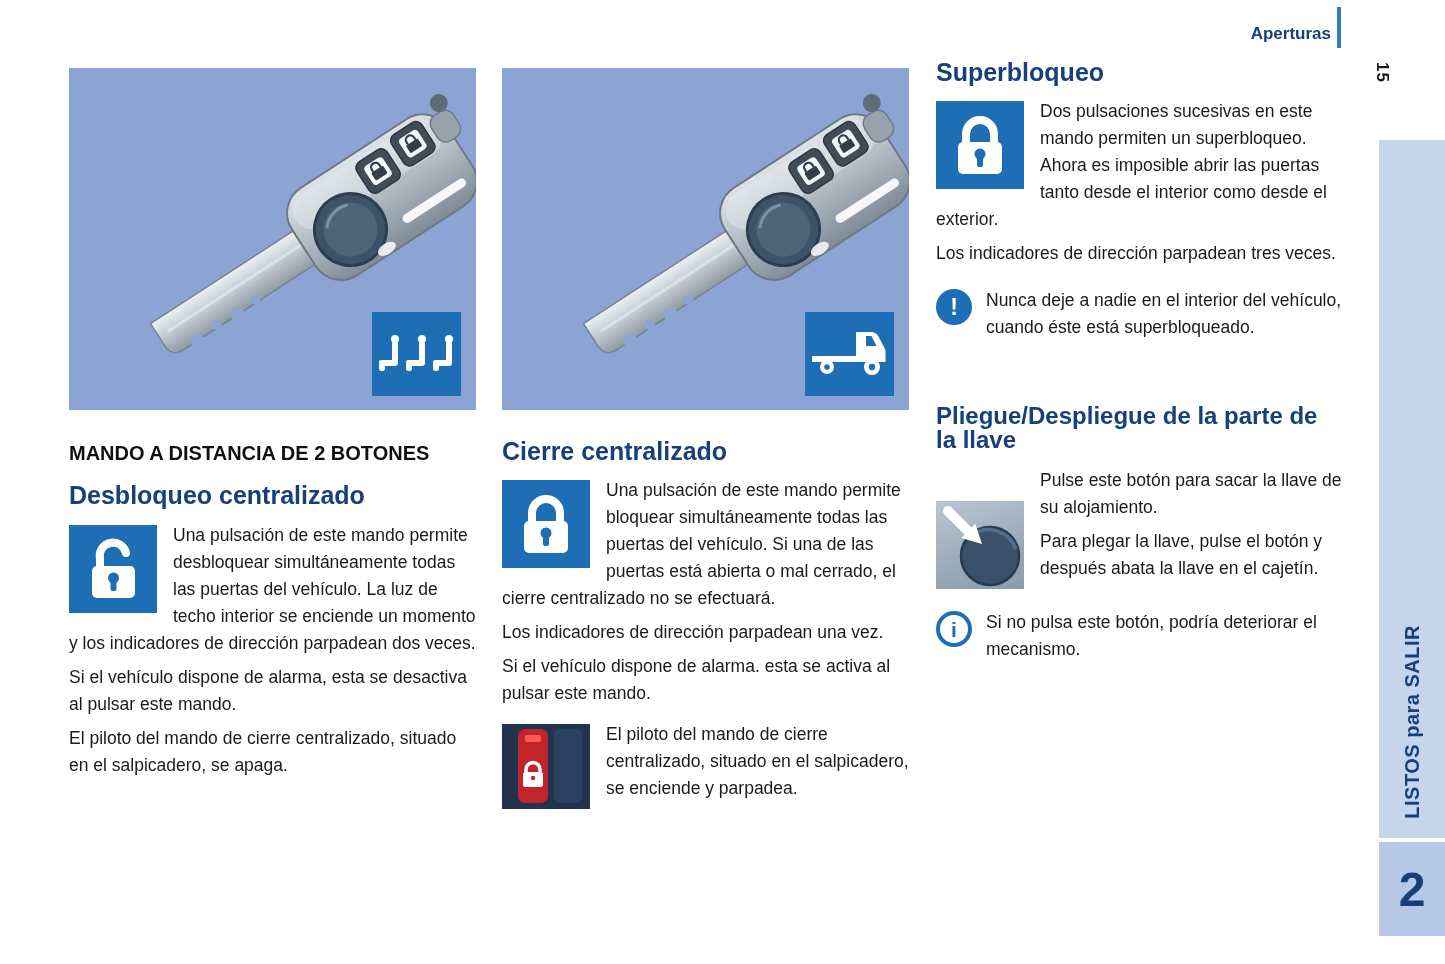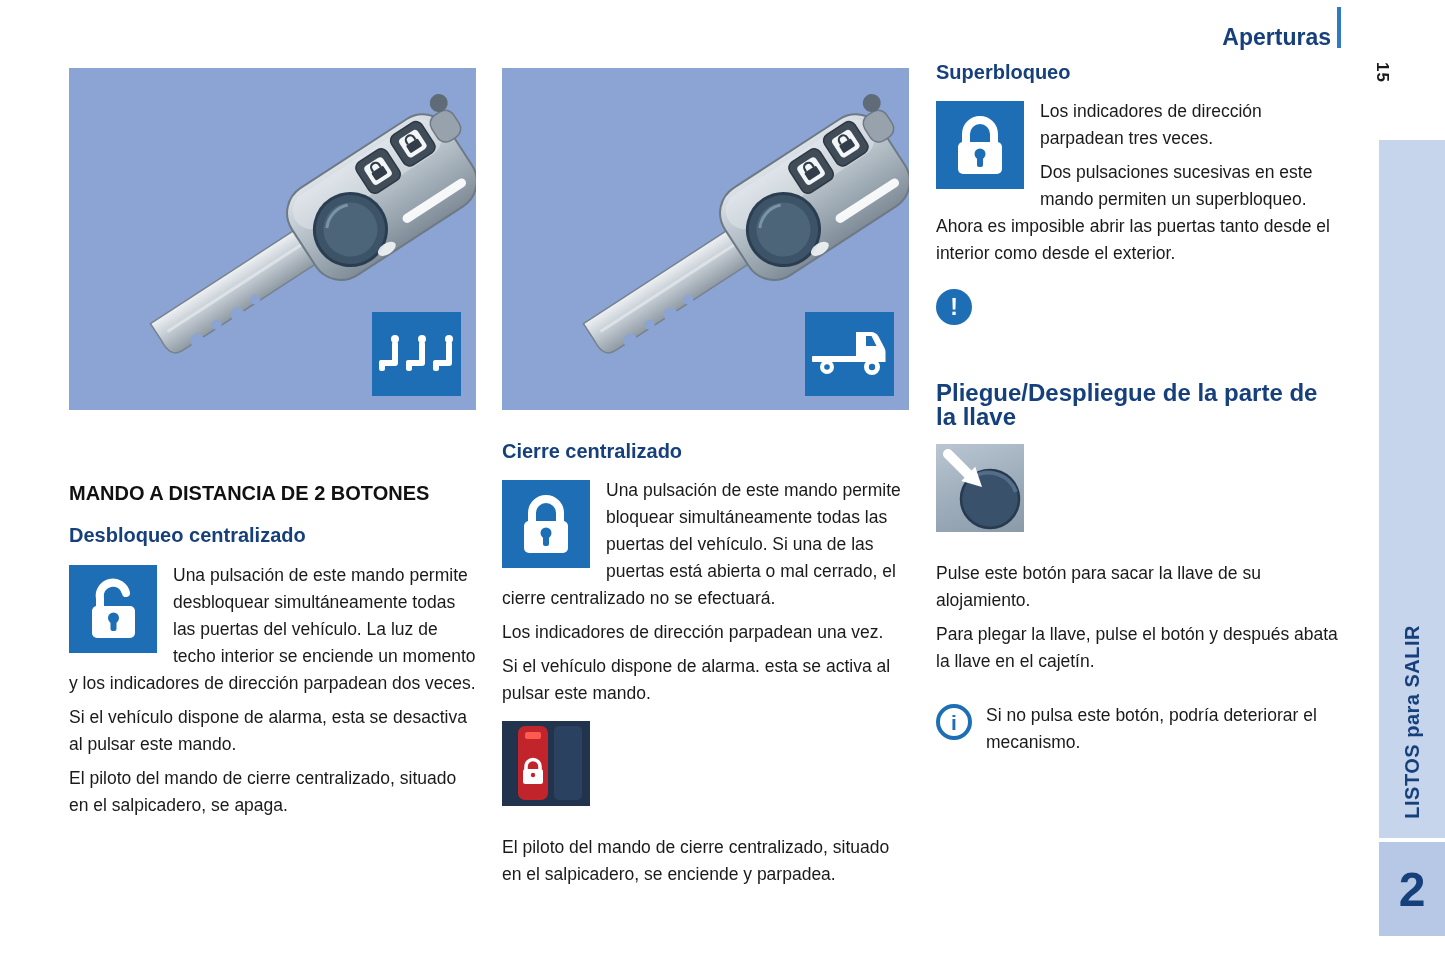--- a/index.html
+++ b/index.html
@@ -8,21 +8,21 @@
     position:relative;
     font-family:"Liberation Sans","DejaVu Sans",sans-serif;
     background:#ffffff;
     color:#1a1a1a;
     overflow:hidden;
   }
 
   
   .page-header {
     position:absolute; top:24px; right:114px;
-    font-size:23px; font-weight:bold; color:#16407C;
+    font-size:17px; font-weight:bold; color:#16407C;
   }
   .header-rule {
     position:absolute; left:1337px; top:7px;
     width:4px; height:41px; background:#2F7AC2;
   }
   .page-number {
     position:absolute; left:1372px; top:62px;
     writing-mode:vertical-rl;
     font-size:17px; font-weight:bold; color:#1a1a1a;
     letter-spacing:1px;
@@ -60,39 +60,39 @@
   .corner-icon {
     position:absolute; right:15px; bottom:14px;
     width:89px; height:84px; background:#1D6EB4;
     display:flex; align-items:center; justify-content:center;
   }
 
   
   .col {
     position:absolute; font-size:17.5px; line-height:27px; color:#1a1a1a;
   }
-  #col1 { left:69px;  top:441px; width:408px;margin-top:40px; }
+  #col1 { left:69px;  top:441px; width:408px; }
   #col2 { left:502px; top:439px; width:408px; }
   #col3 { left:936px; top:60px;  width:406px; }
 
   .h-black { font-size:20px; line-height:24px; font-weight:bold; color:#111; margin-bottom:18px; }
-  .h-navy  { font-size:20px; line-height:24px; font-weight:bold; color:#16407C; margin-bottom:15px; }
+  .h-navy  { font-size:25px; line-height:24px; font-weight:bold; color:#16407C; margin-bottom:15px; }
   .h-navy.tight { margin-bottom:14px; }
   .h-navy.second { margin-top:56px; }
 
   .col p { margin-bottom:7px; }
 
   .icon-box {
     width:88px; height:88px; background:#1D6EB4;
     display:flex; align-items:center; justify-content:center;
     flex:0 0 auto;
   }
   .icon-box.floated { float:left; margin:3px 16px 8px 0; }
 
-  .icon-row { display:flex; gap:28px; margin-bottom:7px; align-items:flex-start;flex-direction:column; }
+  .icon-row { display:flex; gap:16px; margin-bottom:7px; align-items:flex-end; }
   .icon-row .rowtext p { margin-bottom:7px; }
 
   .pilot-box {
     width:88px; height:85px; background:#22334E;
     flex:0 0 auto; overflow:hidden;
   }
   .keybtn-box {
     width:88px; height:88px;
     background:linear-gradient(160deg,#BAC6D2 0%,#9DACBA 55%,#8A9AA9 100%);
     flex:0 0 auto;
@@ -301,25 +301,28 @@
 <div class="col" id="col3">
   <div class="h-navy tight">Superbloqueo</div>
   <div class="icon-box floated">
     <svg viewBox="0 0 88 88" width="88" height="88">
       <path d="M30,42 v-9 a14,14 0 0 1 28,0 v9" fill="none" stroke="#fff" stroke-width="8" stroke-linecap="round"></path>
       <rect x="22" y="41" width="44" height="32" rx="5" fill="#fff"></rect>
       <circle cx="44" cy="53" r="5.5" fill="#1D6EB4"></circle>
       <rect x="41" y="55" width="6" height="11" rx="2" fill="#1D6EB4"></rect>
     </svg>
   </div>
+  <p>Dos pulsaciones sucesivas en este mando permiten un superbloqueo. Ahora es imposible abrir las puertas tanto desde el interior como desde el exterior.</p>
   <p>Los indicadores de dirección parpadean tres veces.</p>
-  <p>Dos pulsaciones sucesivas en este mando permiten un superbloqueo. Ahora es imposible abrir las puertas tanto desde el interior como desde el exterior.</p>
 
   <div class="note">
     <div class="badge filled">!</div>
+    <div class="rowtext">
+      <p>Nunca deje a nadie en el interior del vehículo, cuando éste está superbloqueado.</p>
+    </div>
   </div>
 
   <div class="h-navy second" style="font-size:24px;">Pliegue/Despliegue de la parte de la llave</div>
   <div class="icon-row">
     <div class="keybtn-box">
       <svg viewBox="0 0 88 88" width="88" height="88">
         <circle cx="54" cy="55" r="29" fill="#3A516B" stroke="#273A4F" stroke-width="2.5"></circle>
         <path d="M36,34 a29,29 0 0 1 44,14" stroke="#5D7894" stroke-width="4" fill="none" opacity="0.75"></path>
         <path d="M12,10 L32,30" stroke="#fff" stroke-width="10" stroke-linecap="round"></path>
         <polygon points="46,43 25.4,37.1 39.2,22.7" fill="#fff"></polygon>

